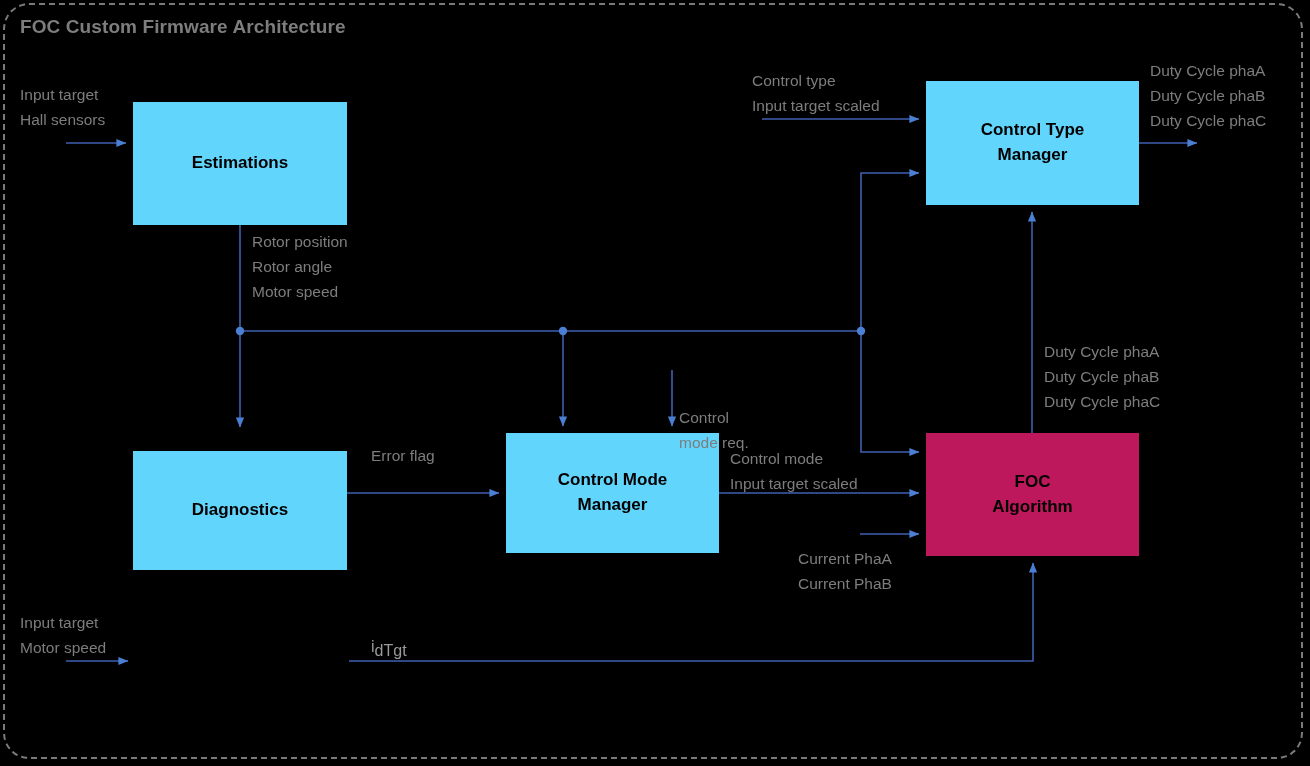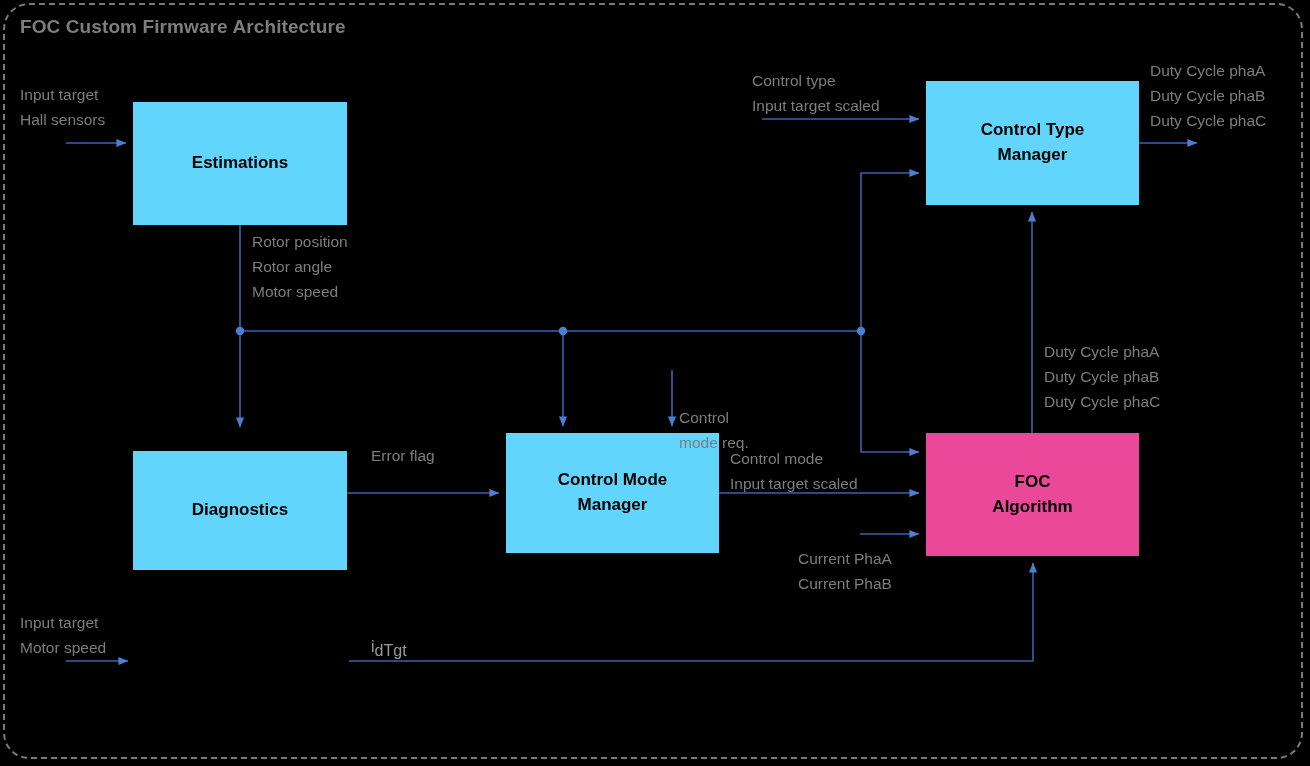--- a/index.html
+++ b/index.html
@@ -44,21 +44,21 @@
     display: flex;
     align-items: center;
     justify-content: center;
     text-align: center;
     color: #000000;
     font-size: 17px;
     font-weight: bold;
     line-height: 1.45;
   }
   .node.cyan { background: #62d5fc; }
-  .node.pink { background: #ec4899; }
+  .node.pink { background: #be185d; }
 
   .glabel {
     position: absolute;
     color: #7d7d7d;
     font-size: 15.5px;
     line-height: 1.62;
     white-space: nowrap;
   }
 
   svg#wires {

